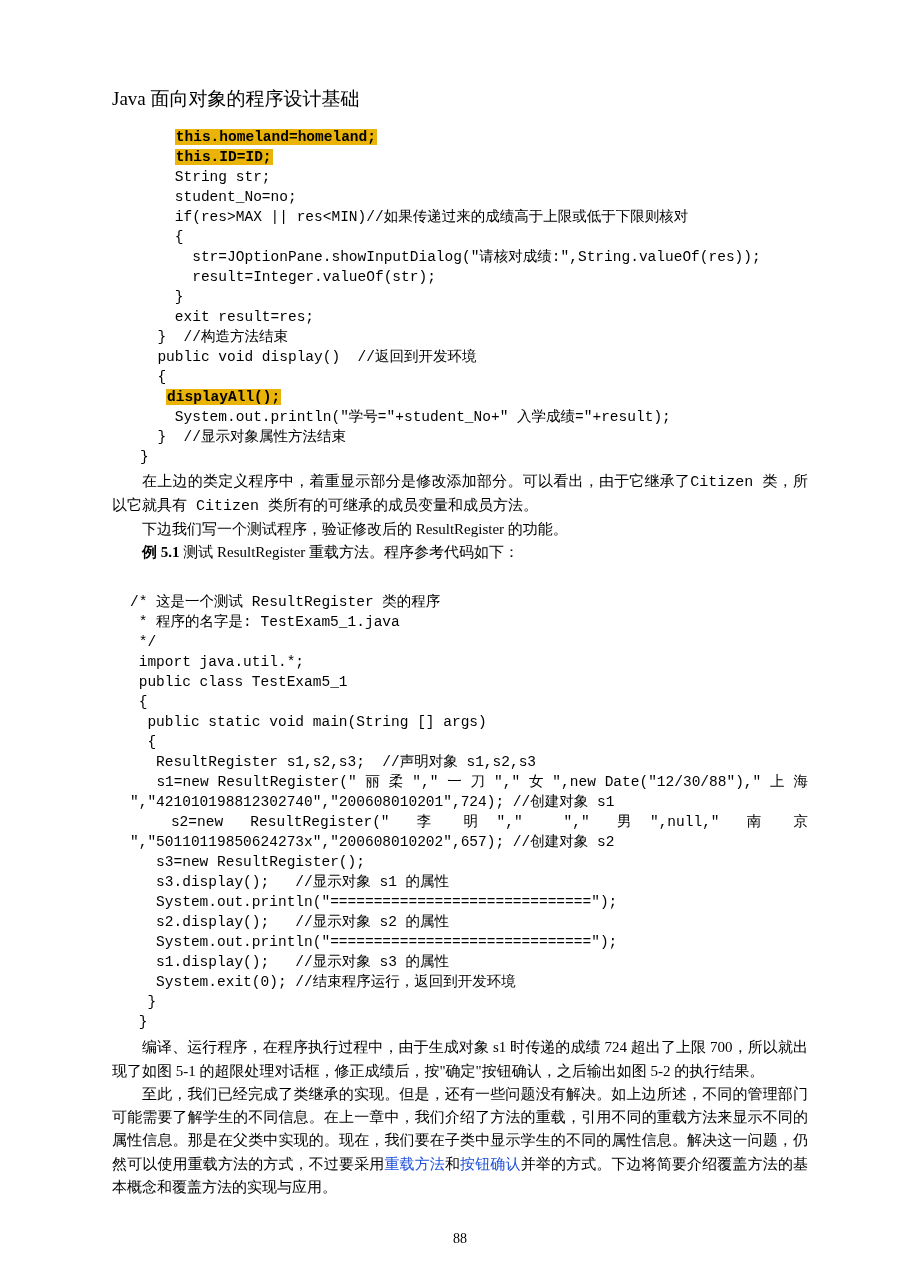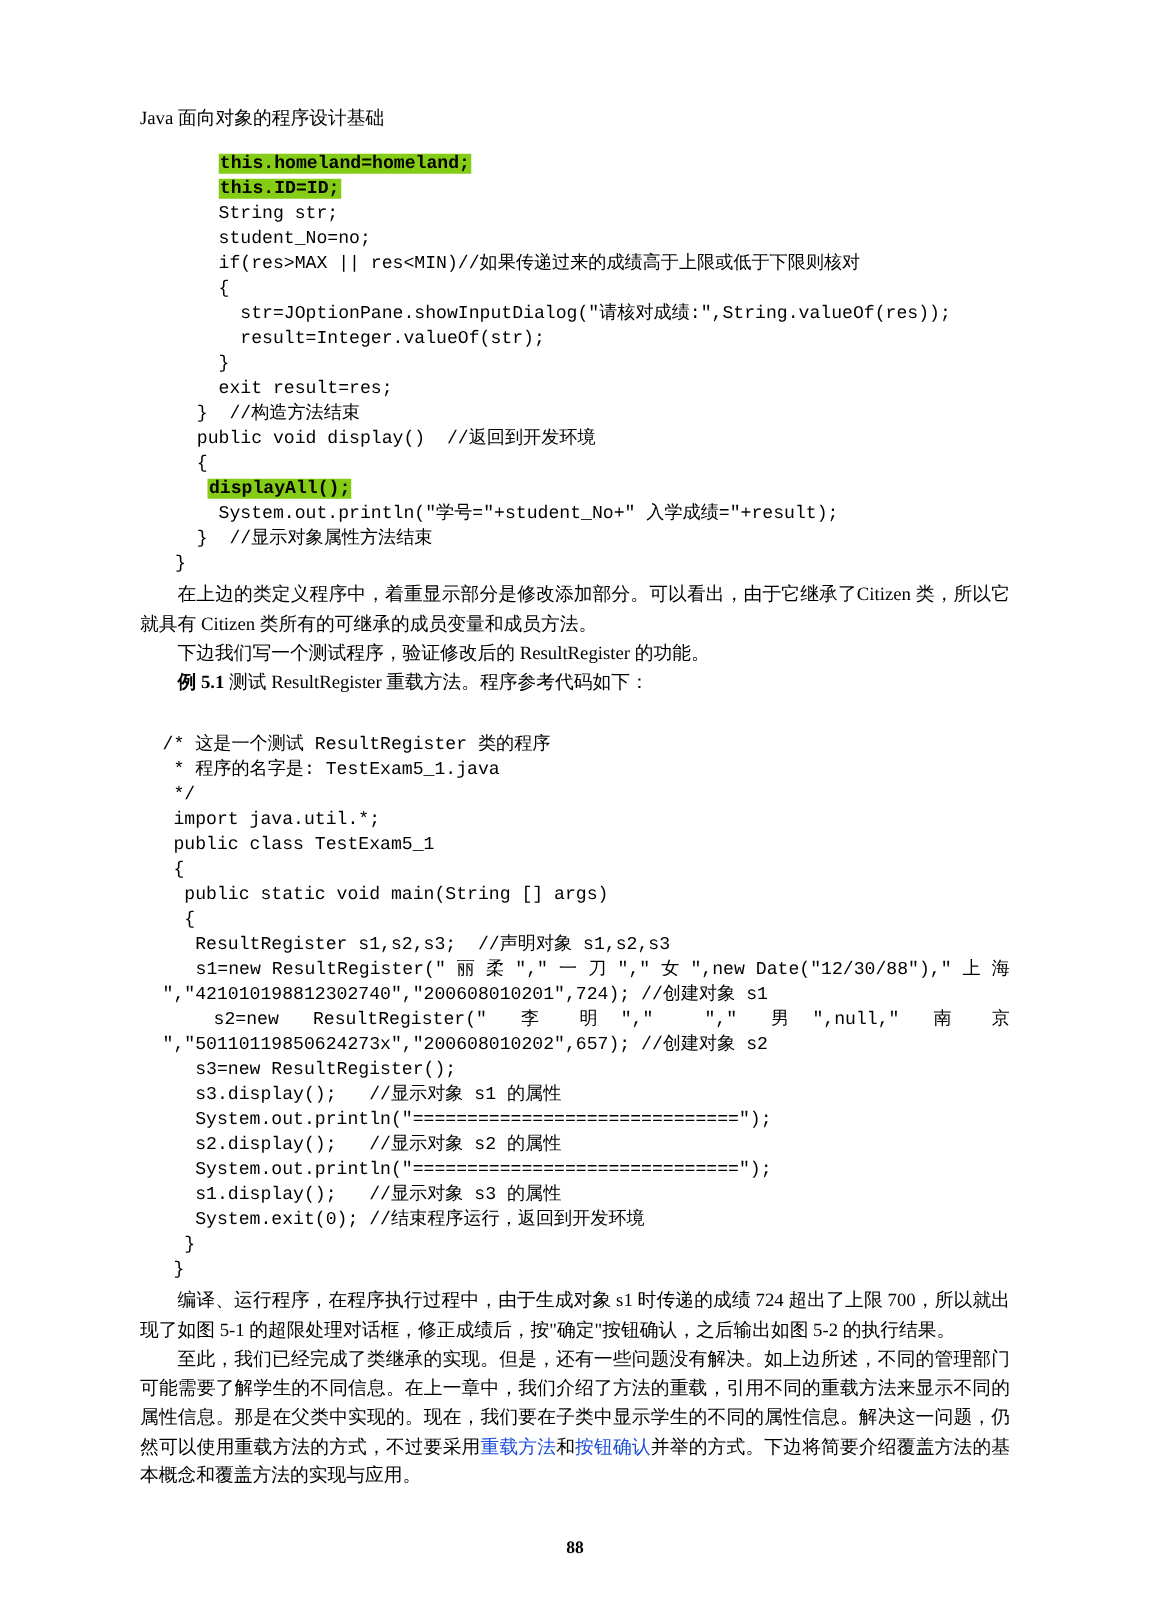--- a/index.html
+++ b/index.html
@@ -10,49 +10,48 @@
     padding: 84px 112px 60px 112px;
     box-sizing: border-box;
     font-family: "SimSun", "宋体", serif;
     font-size: 15px;
     line-height: 1.55;
     color: #000;
     background: #fff;
     position: relative;
   }
   .header {
-    font-size: 15px;
+    font-size: 19px;
     margin-bottom: 14px;
   }
   pre.code, pre.code2 {
     font-family: "Courier New", monospace;
     font-size: 14.5px;
     line-height: 1.38;
     white-space: pre-wrap;
     margin: 0;
     padding-left: 28px;
   }
   pre.code2 { padding-left: 18px; margin-top: 28px; }
-  .hl { background: #84cc16; padding: 0 1px; }
+  .hl { background: #eab308; padding: 0 1px; }
   .bold { font-weight: bold; }
   p.body {
     margin: 0;
     text-indent: 2em;
     text-align: justify;
   }
   .spacer { height: 4px; }
   .red { color: #1d4ed8; }
   .pageno {
     position: absolute;
     bottom: 38px;
     width: 100%;
     left: 0;
     text-align: center;
     font-size: 14px;
-    font-weight: bold;
   }
   .justline {
     display: block;
     text-align: justify;
     text-align-last: justify;
     font-family: "Courier New", monospace;
     font-size: 14.5px;
     line-height: 1.38;
   }
 </style>
@@ -74,21 +73,21 @@
 <span>  }  //构造方法结束</span>
 <span>  public void display()  //返回到开发环境</span>
 <span>  {</span>
 <span>   </span><span class="hl bold">displayAll();</span>
 <span>    System.out.println("学号="+student_No+" 入学成绩="+result);</span>
 <span>  }  //显示对象属性方法结束</span>
 <span>}</span></pre>
 
 <div class="spacer"></div>
 
-<p class="body" style="text-indent:2em;">
+<p class="body" style="text-indent:2em;font-family:Liberation Mono, monospace;">
 <span>在上边的类定义程序中，着重显示部分是修改添加部分。可以看出，由于它继承了Citizen 类，所以它就具有 Citizen 类所有的可继承的成员变量和成员方法。</span>
 </p>
 
 <p class="body">下边我们写一个测试程序，验证修改后的 ResultRegister 的功能。</p>
 
 <p class="body" style="text-indent:2em;">
 <span class="bold">例 5.1</span><span>   测试 ResultRegister 重载方法。程序参考代码如下：</span>
 </p>
 
 <pre class="code2"><span>/* 这是一个测试 ResultRegister 类的程序</span>

